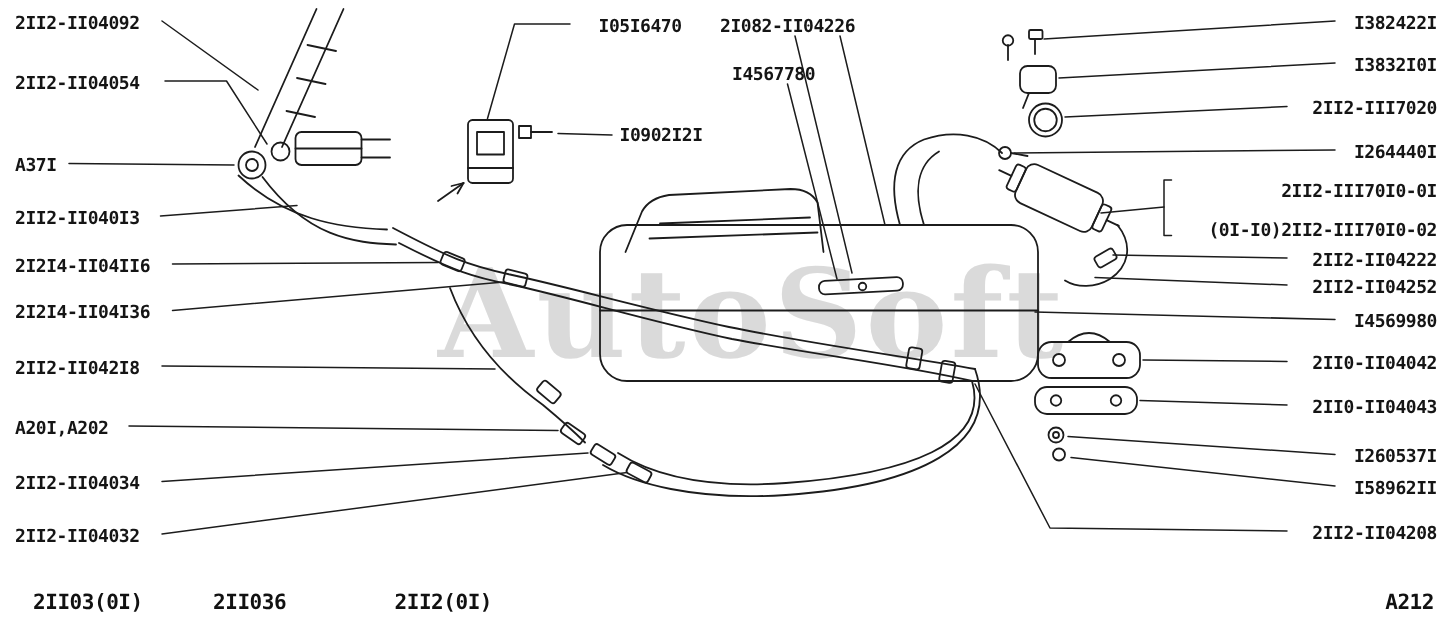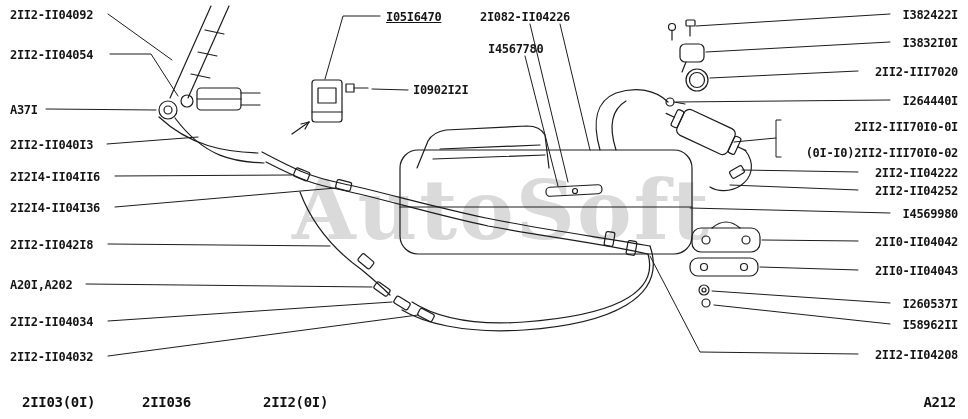--- a/index.html
+++ b/index.html
@@ -197,21 +197,21 @@
   <div class="part-label" style="left:10px; top:48px;">2II2-II04054</div>
   <div class="part-label" style="left:10px; top:103px;">A37I</div>
   <div class="part-label" style="left:10px; top:138px;">2II2-II040I3</div>
   <div class="part-label" style="left:10px; top:170px;">2I2I4-II04II6</div>
   <div class="part-label" style="left:10px; top:201px;">2I2I4-II04I36</div>
   <div class="part-label" style="left:10px; top:238px;">2II2-II042I8</div>
   <div class="part-label" style="left:10px; top:278px;">A20I,A202</div>
   <div class="part-label" style="left:10px; top:315px;">2II2-II04034</div>
   <div class="part-label" style="left:10px; top:350px;">2II2-II04032</div>
 
-  <div class="part-label" style="left:386px; top:10px;text-decoration:underline;">I05I6470</div>
+  <div class="part-label" style="left:399px; top:10px;">I05I6470</div>
   <div class="part-label" style="left:480px; top:10px;">2I082-II04226</div>
   <div class="part-label" style="left:488px; top:42px;">I4567780</div>
   <div class="part-label" style="left:413px; top:83px;">I0902I2I</div>
 
   <div class="part-label right-col" style="right:10px; top:8px;">I382422I</div>
   <div class="part-label right-col" style="right:10px; top:36px;">I3832I0I</div>
   <div class="part-label right-col" style="right:10px; top:65px;">2II2-III7020</div>
   <div class="part-label right-col" style="right:10px; top:94px;">I264440I</div>
   <div class="part-label right-col" style="right:10px; top:120px;margin-left:26px;">2II2-III70I0-0I</div>
   <div class="part-label right-col" style="right:10px; top:146px;">(0I-I0)2II2-III70I0-02</div>

